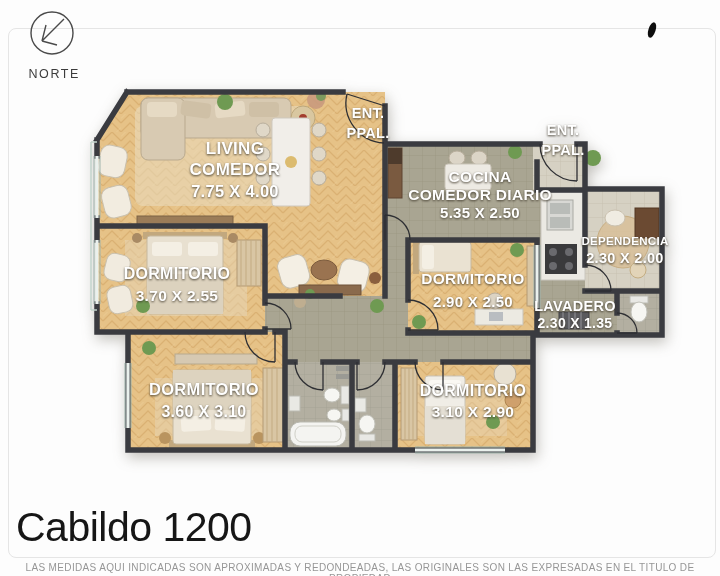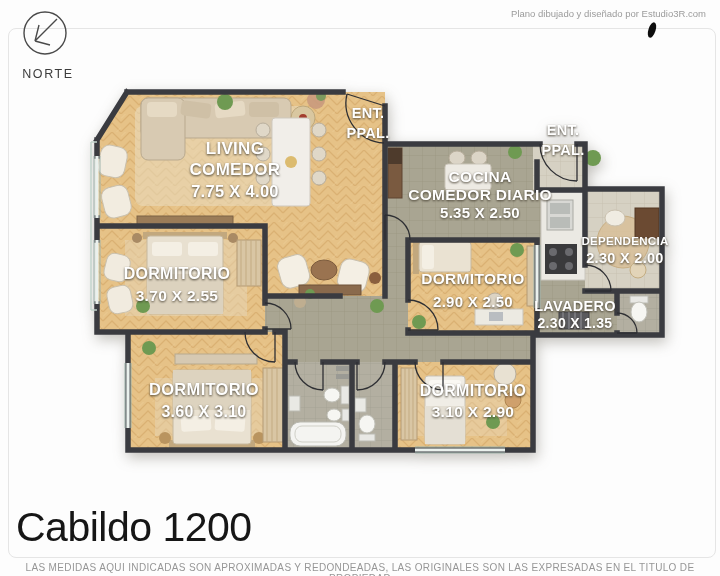--- a/index.html
+++ b/index.html
@@ -2,21 +2,21 @@
 <html><head>
 <meta charset="utf-8">
 <style>
   html,body{margin:0;padding:0;background:#ffffff;}
   .stage{position:relative;width:720px;height:576px;background:#fdfdfd;overflow:hidden;
          font-family:"Liberation Sans",sans-serif;}
   .sheet-border{position:absolute;left:8px;top:28px;width:706px;height:528px;
          border:1px solid #e5e5e5;border-radius:8px;}
   .credit{position:absolute;top:8px;right:14px;font-size:9.5px;color:#9b9b9b;}
   .brandmark{position:absolute;left:645px;top:20px;}
-  .compass{position:absolute;left:10px;top:6px;width:70px;text-align:center;}
+  .compass{position:absolute;left:10px;top:6px;width:70px;text-align:right;}
   .compass-label{font-size:12.5px;letter-spacing:1.6px;color:#3c3c3c;margin-left:6px;margin-top:1px;}
   .plan{position:absolute;left:85px;top:78px;
         filter:drop-shadow(2px 5px 7px rgba(80,72,58,.33));}
   .rlabel{fill:#ffffff;font-family:"Liberation Sans",sans-serif;font-weight:700;
           text-anchor:middle;letter-spacing:.3px;
           filter:drop-shadow(0 1.3px 1.1px rgba(62,55,42,.92));}
   .walls{stroke:#3a3b40;stroke-width:5.5;fill:none;stroke-linecap:square;}
   .window{stroke:#eaf1ed;stroke-width:3.2;fill:none;}
   .window-edge{stroke:#9fb4ac;stroke-width:1;fill:none;}
   .door{stroke:#2e2f33;stroke-width:1.3;fill:none;}
@@ -33,21 +33,20 @@
   <div class="sheet-border"></div>
 
   <div class="compass">
     <svg width="56" height="56" viewBox="0 0 56 56">
       <circle cx="28" cy="27" r="21" fill="none" stroke="#4a4a4a" stroke-width="1.4"></circle>
       <path d="M 40,13 L 18,35 M 18,35 L 22,19 M 18,35 L 33,39" fill="none" stroke="#4a4a4a" stroke-width="1.4" stroke-linejoin="round"></path>
     </svg>
     <div class="compass-label">NORTE</div>
   </div>
 
-  <div class="credit">Plano dibujado y diseñado por Estudio3R.com</div>
   <svg class="brandmark" width="14" height="20">
     <ellipse cx="7" cy="10" rx="3.6" ry="8" transform="rotate(18 7 10)" fill="#0d0d0d"></ellipse>
   </svg>
 
   <svg class="plan" width="585" height="402" viewBox="0 0 585 402">
     <defs>
       <pattern id="wood" width="18" height="18" patternUnits="userSpaceOnUse">
         <rect width="18" height="18" fill="#e6c287"></rect>
         <path d="M0,18 L9,9 L18,18 M0,9 L9,0 L18,9" stroke="#d2a566" stroke-width="1.3" fill="none" opacity="0.6"></path>
         <path d="M0,4.5 L4.5,0 M13.5,18 L18,13.5" stroke="#f0d49e" stroke-width="1" fill="none" opacity="0.5"></path>

